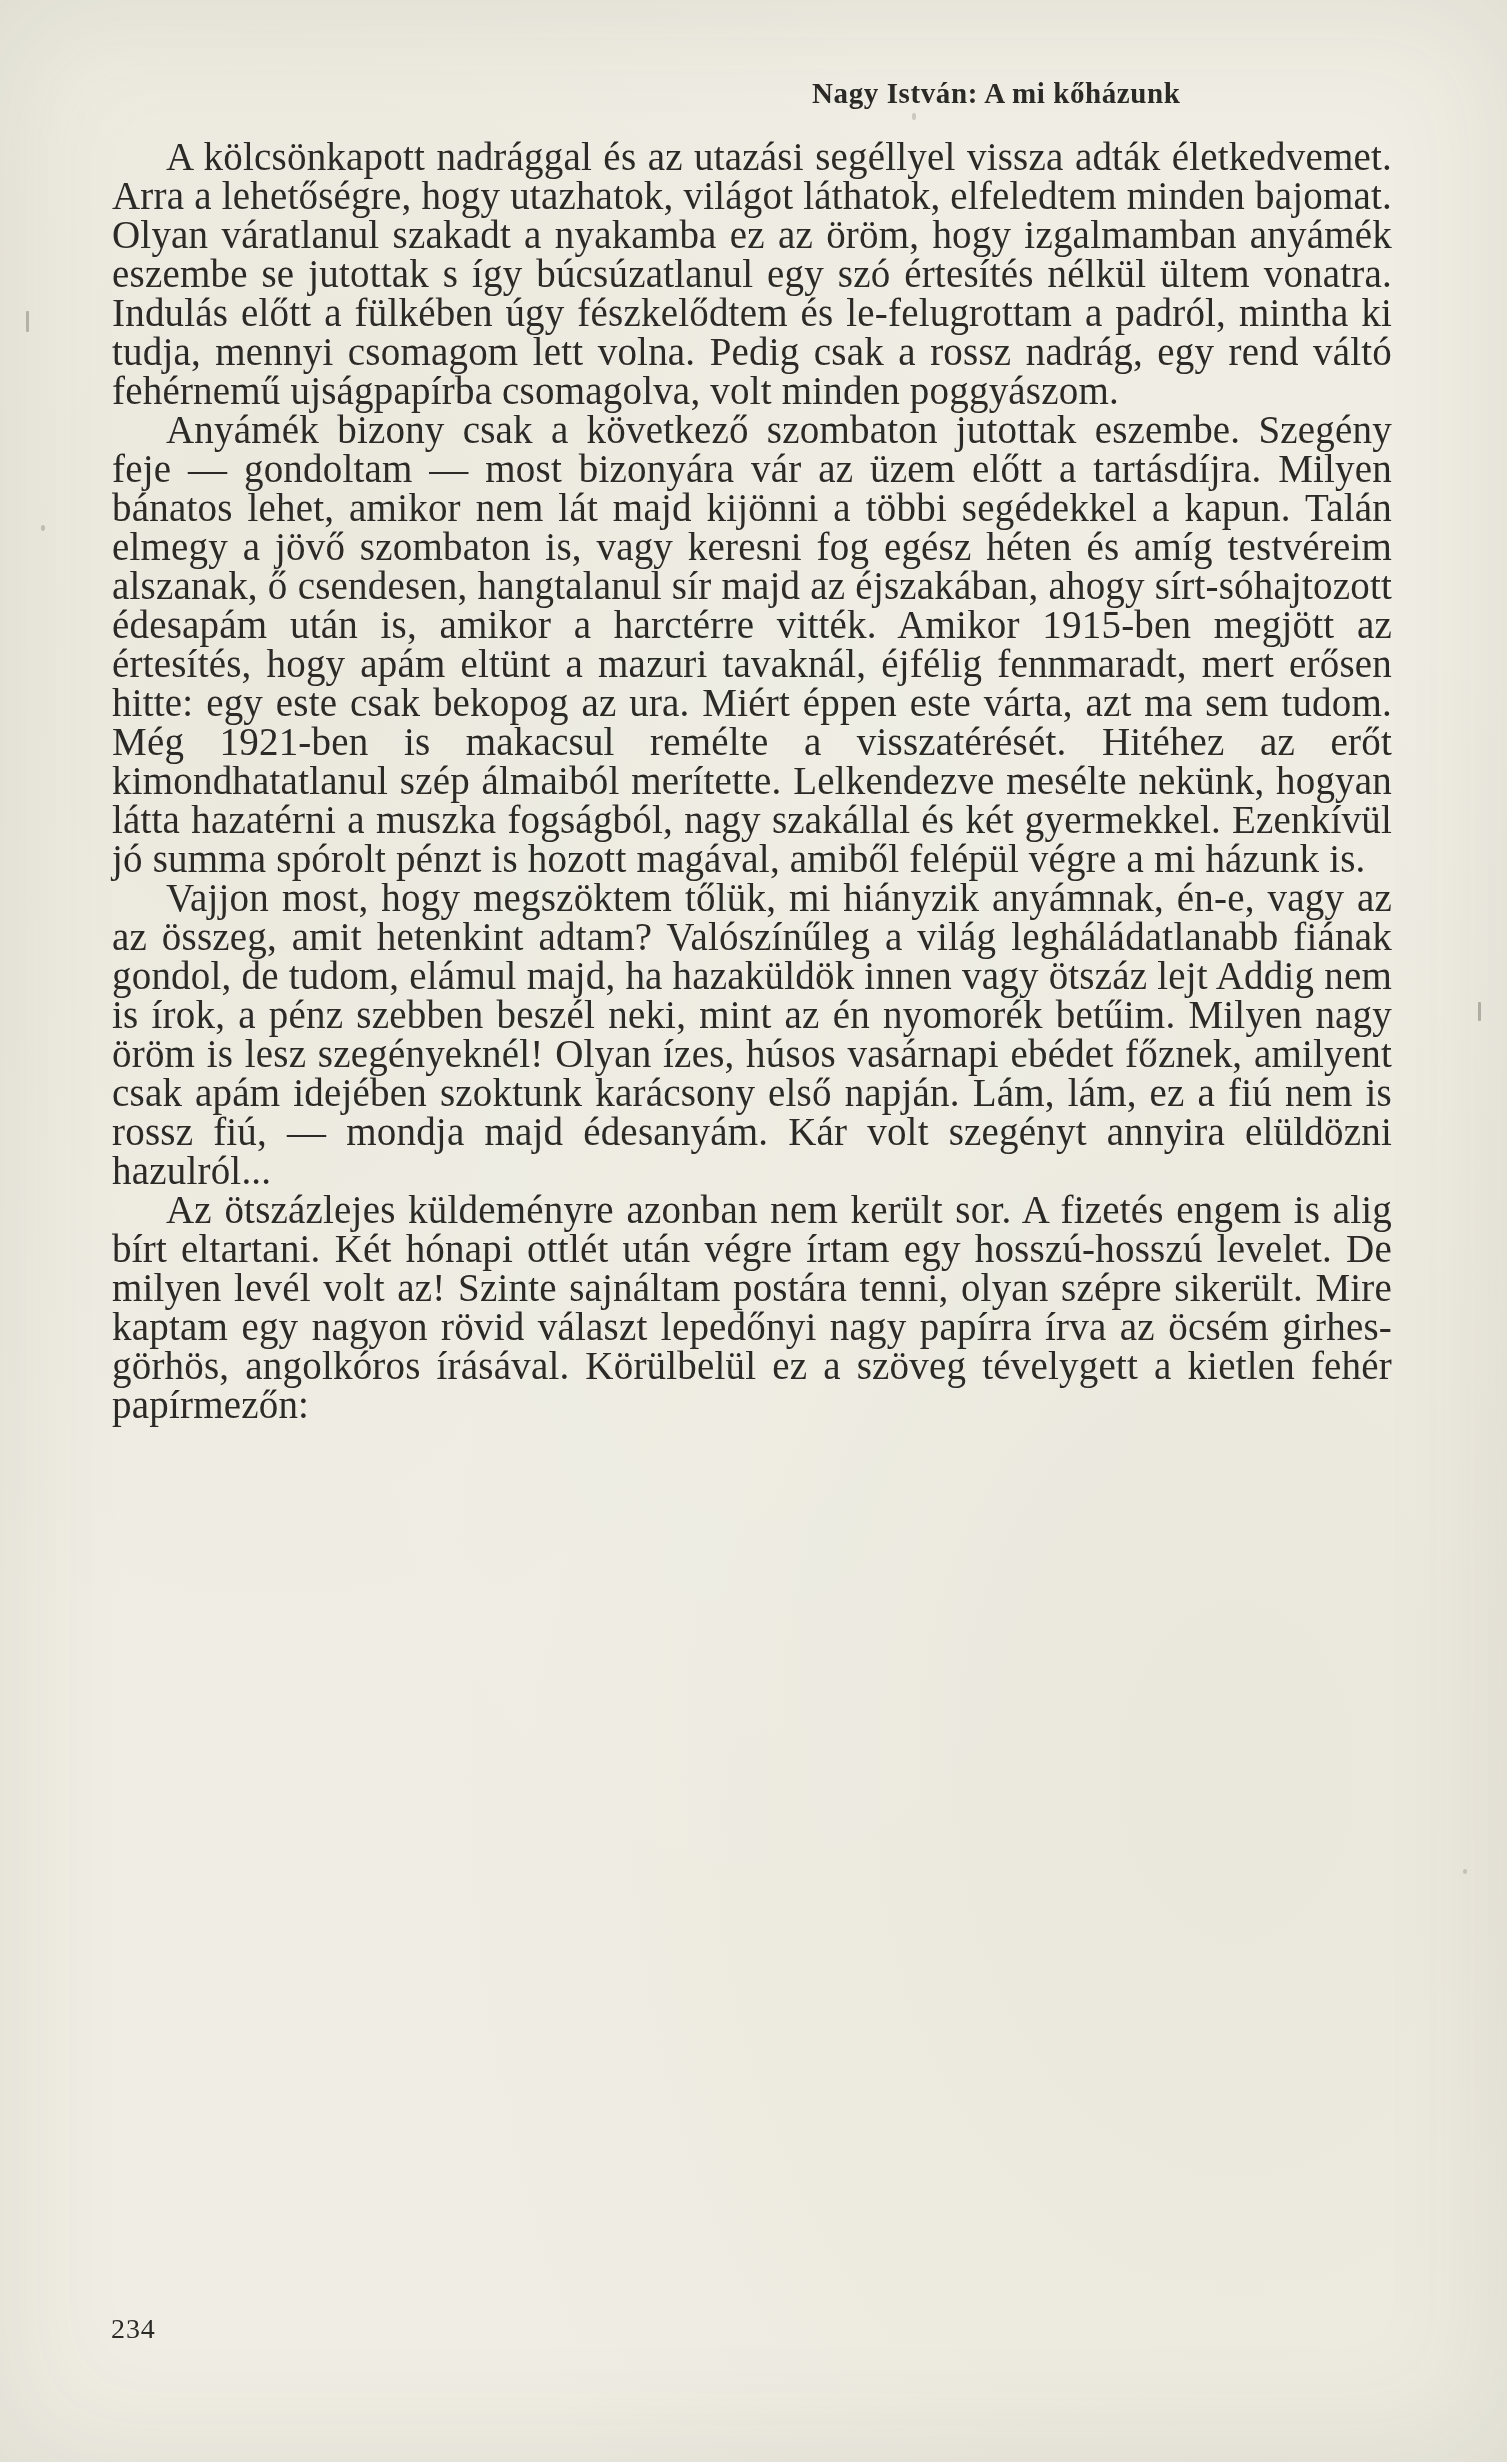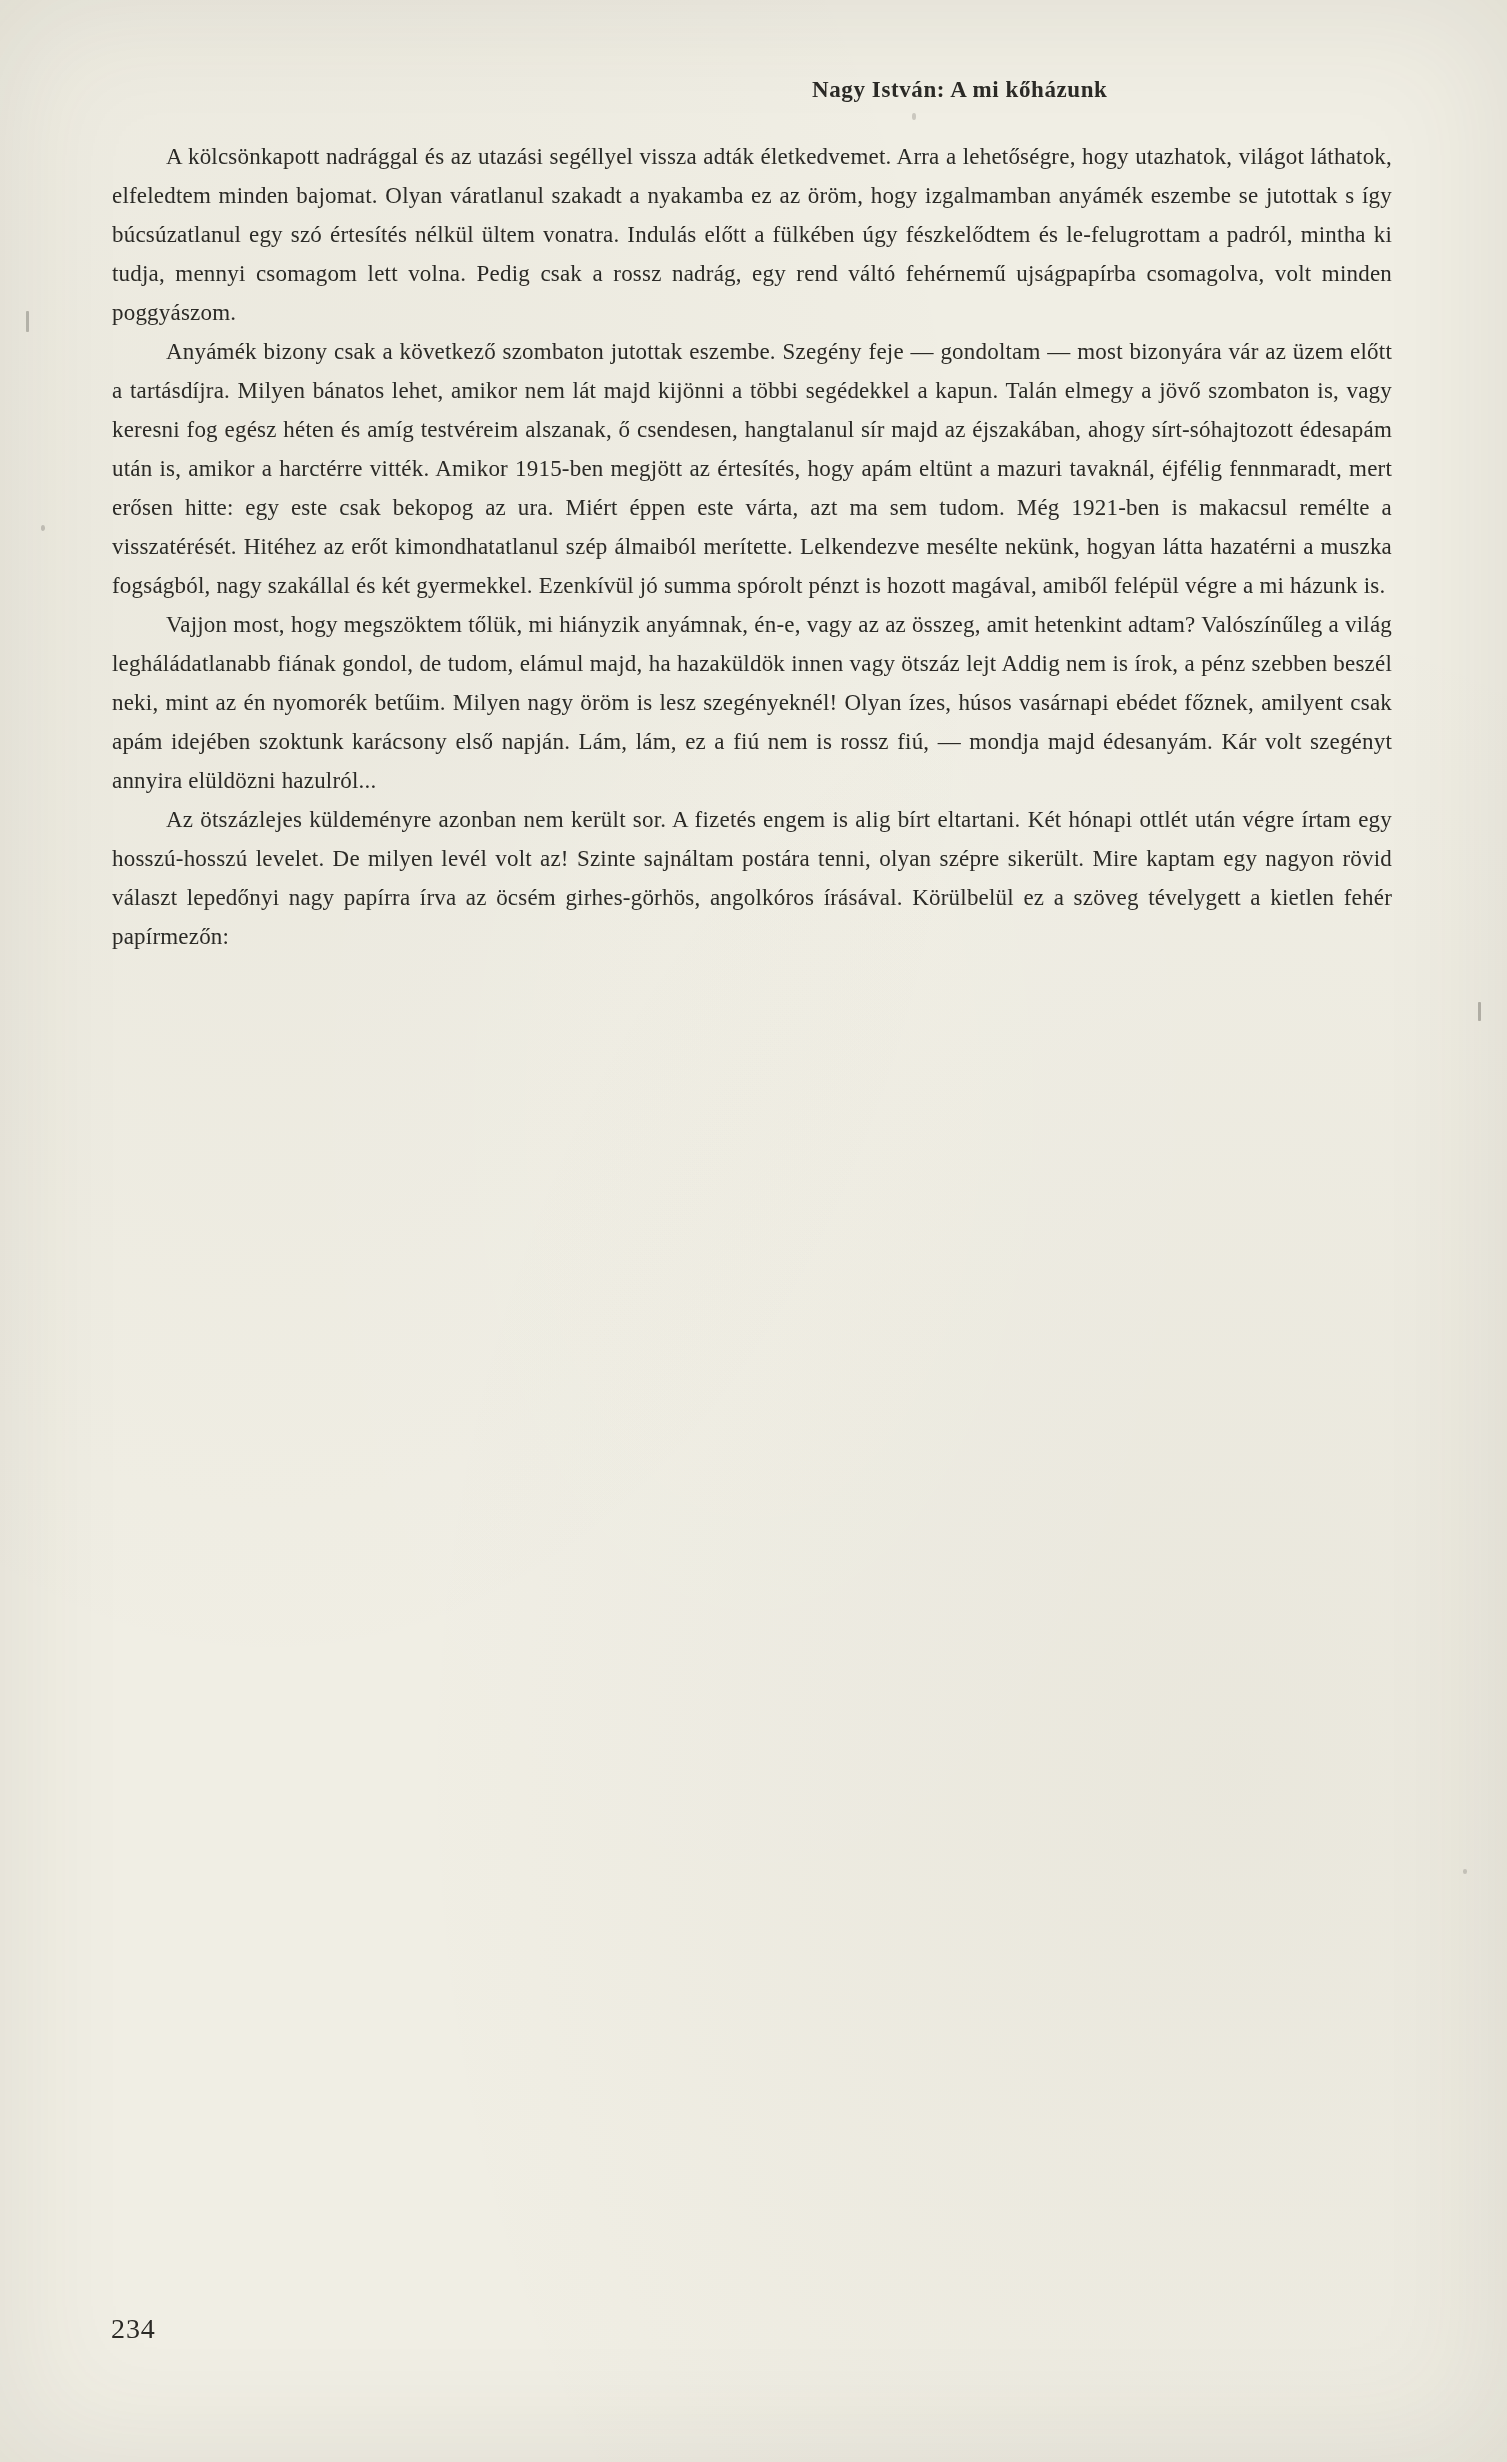--- a/index.html
+++ b/index.html
@@ -18,31 +18,31 @@
       #f0eee4;
     box-shadow: inset 0 0 131px rgba(70,62,40,0.10);
     overflow: hidden;
     font-family: "Liberation Serif", serif;
     color: #2b2a26;
   }
   .running-header {
     position: absolute;
     top: 77px;
     left: 812px;
-    font-size: 23px;
+    font-size: 29px;
     font-weight: bold;
     letter-spacing: 0.6px;
     white-space: nowrap;
   }
   .body-text {
     position: absolute;
     top: 137px;
     left: 112px;
     width: 1280px;
-    font-size: 23px;
+    font-size: 39px;
     line-height: 39px;
     letter-spacing: 0.2px;
     text-align: justify;
   }
   .body-text p {
     margin: 0;
     padding: 0;
     text-indent: 54px;
   }
   .page-number {

